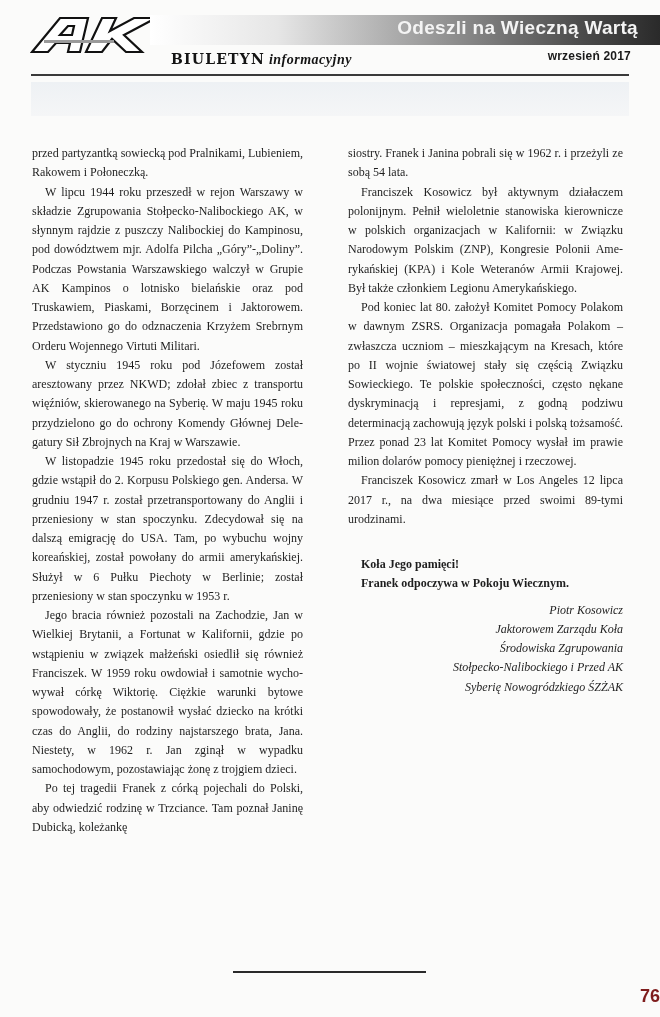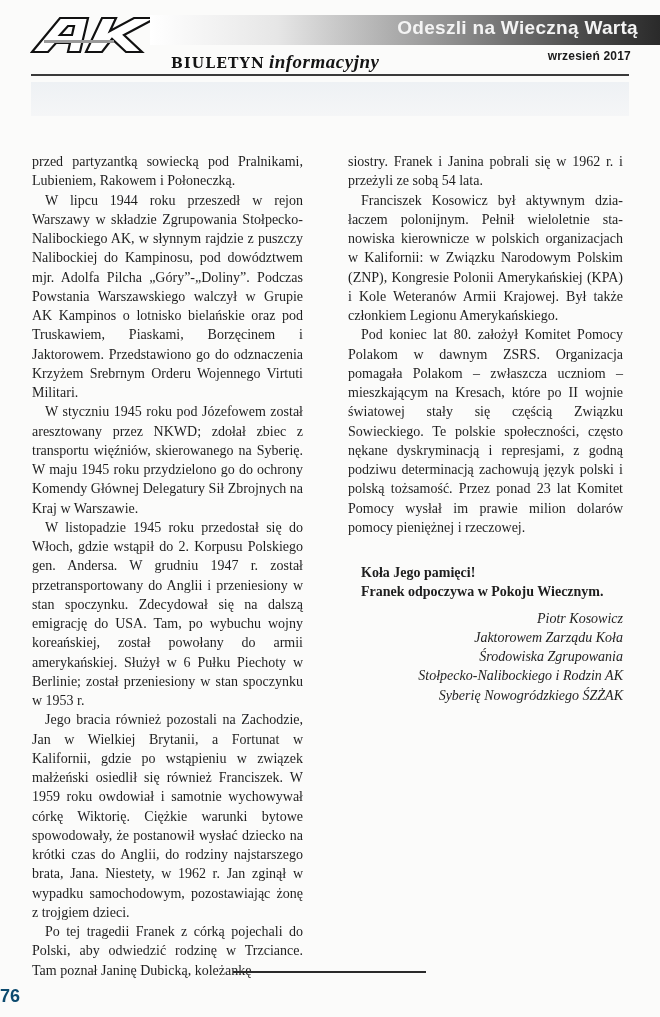--- a/index.html
+++ b/index.html
@@ -23,58 +23,58 @@
     font-weight: bold; font-size: 19px; color: #f4f4f4;
     letter-spacing: 0.3px;
   }
   .bulletin-name {
     position: absolute; left: 171px; top: 51px;
     font-family: "DejaVu Serif", serif; font-weight: bold; font-size: 14px;
     letter-spacing: 1.2px; color: #141414;
   }
   .bulletin-sub {
     font-family: "Liberation Serif", serif; font-style: italic; font-weight: bold;
-    font-size: 19px; letter-spacing: 0.5px; margin-left: 4px;
+    font-size: 14px; letter-spacing: 0.5px; margin-left: 4px;
   }
   .issue-date {
     position: absolute; right: 29px; top: 49px;
     font-family: "Liberation Sans", "DejaVu Sans", sans-serif;
     font-weight: bold; font-size: 12px; color: #1a1a1a; letter-spacing: 0.2px;
   }
   .header-rule {
     position: absolute; left: 31px; top: 74px; width: 598px; height: 1.5px; background: #3a3a3a;
   }
   .photo-strip {
     position: absolute; left: 31px; top: 82px; width: 598px; height: 34px;
     background: linear-gradient(to bottom, #eef1f4, #f5f6f7);
   }
   .column {
     position: absolute; top: 144px; width: 271px;
-    font-size: 14px; line-height: 19.25px;
-    text-align: justify; hyphens: manual; margin-top: 8px;
+    font-size: 12px; line-height: 19.25px;
+    text-align: justify; hyphens: manual;
   }
   .col-left { left: 32px; }
   .col-right { left: 348px; width: 275px; }
   .column p { margin: 0; text-indent: 13px; }
   .column p.no-indent { text-indent: 0; }
   .closing {
     margin-top: 26px !important; font-weight: bold; text-indent: 0 !important; text-align: left;
     padding-left: 13px;
   }
   .signature {
     margin-top: 7px; text-align: right; font-style: italic;
   }
   .signature div { text-indent: 0; }
   .footer-rule {
     position: absolute; left: 233px; top: 971px; width: 193px; height: 1.5px; background: #2a2a2a;
   }
   .page-number {
-    position: absolute; left: 0; width: 660px; text-align: left; top: 986px;
+    position: absolute; left: 0; width: 660px; text-align: right; top: 986px;
     font-family: "Liberation Sans", "DejaVu Sans", sans-serif; font-weight: bold; font-size: 18px;
-    color: #0c4a6e;
+    color: #7f1d1d;
   }
 </style>
 </head>
 <body>
 
 <div class="logo">
   <svg width="130" height="40" viewBox="0 0 130 40">
     <g fill="#ffffff" stroke="#111" stroke-width="2.2" stroke-linejoin="miter">
 
       <path d="M2 37 L30 3 L58 3 L50 37 L38 37 L40 28 L26 28 L18 37 Z M30 20 L42 20 L44 11 L38 11 Z"></path>
@@ -98,27 +98,28 @@
   <p>W styczniu 1945 roku pod Józefowem został aresztowany przez NKWD; zdołał zbiec z transportu więźniów, skierowanego na Syberię. W maju 1945 roku przydzielo­no go do ochrony Komendy Głównej Dele­gatury Sił Zbrojnych na Kraj w Warszawie.</p>
   <p>W listopadzie 1945 roku przedostał się do Włoch, gdzie wstąpił do 2. Korpu­su Polskiego gen. Andersa. W grudniu 1947 r. został przetransportowany do Anglii i przeniesiony w stan spoczynku. Zdecydował się na dalszą emigrację do USA. Tam, po wybuchu wojny koreań­skiej, został powołany do armii amerykań­skiej. Służył w 6 Pułku Piechoty w Berli­nie; został przeniesiony w stan spoczynku w 1953 r.</p>
   <p>Jego bracia również pozostali na Zacho­dzie, Jan w Wielkiej Brytanii, a Fortunat w Kalifornii, gdzie po wstąpieniu w związek małżeński osiedlił się również Franciszek. W 1959 roku owdowiał i samotnie wycho­wywał córkę Wiktorię. Ciężkie warunki bytowe spowodowały, że postanowił wysłać dziecko na krótki czas do Anglii, do rodziny najstarszego brata, Jana. Niestety, w 1962 r. Jan zginął w wypadku samochodowym, pozostawiając żonę z trojgiem dzieci.</p>
   <p>Po tej tragedii Franek z córką pojechali do Polski, aby odwiedzić rodzinę w Trzciance. Tam poznał Janinę Dubicką, koleżankę</p>
 </div>
 
 <div class="column col-right">
   <p class="no-indent">siostry. Franek i Janina pobrali się w 1962 r. i przeżyli ze sobą 54 lata.</p>
   <p>Franciszek Kosowicz był aktywnym dzia­łaczem polonijnym. Pełnił wieloletnie sta­nowiska kierownicze w polskich organiza­cjach w Kalifornii: w Związku Narodowym Polskim (ZNP), Kongresie Polonii Ame­rykańskiej (KPA) i Kole Weteranów Armii Krajowej. Był także członkiem Legionu Amerykańskiego.</p>
   <p>Pod koniec lat 80. założył Komitet Pomo­cy Polakom w dawnym ZSRS. Organizacja pomagała Polakom – zwłaszcza uczniom – mieszkającym na Kresach, które po II wojnie światowej stały się częścią Związku Sowieckiego. Te polskie społeczności, często nękane dyskryminacją i represjami, z godną podziwu determinacją zachowują język pol­ski i polską tożsamość. Przez ponad 23 lat Komitet Pomocy wysłał im prawie milion dolarów pomocy pieniężnej i rzeczowej.</p>
+  <p>Franciszek Kosowicz zmarł w Los Angeles 12 lipca 2017 r., na dwa miesiące przed swoimi 89-tymi urodzinami.</p>
   <div class="closing">
     <div>Koła Jego pamięci!</div>
     <div>Franek odpoczywa w Pokoju Wiecznym.</div>
   </div>
   <div class="signature">
     <div>Piotr Kosowicz</div>
     <div>Jaktorowem Zarządu Koła</div>
     <div>Środowiska Zgrupowania</div>
-    <div>Stołpecko-Nalibockiego i Rodzin AK</div>
+    <div>Stołpecko-Nalibockiego i Przed AK</div>
     <div>Syberię Nowogródzkiego ŚZŻAK</div>
   </div>
 </div>
 
 <div class="footer-rule"></div>
 <div class="page-number">76</div>
 
 </body></html>

